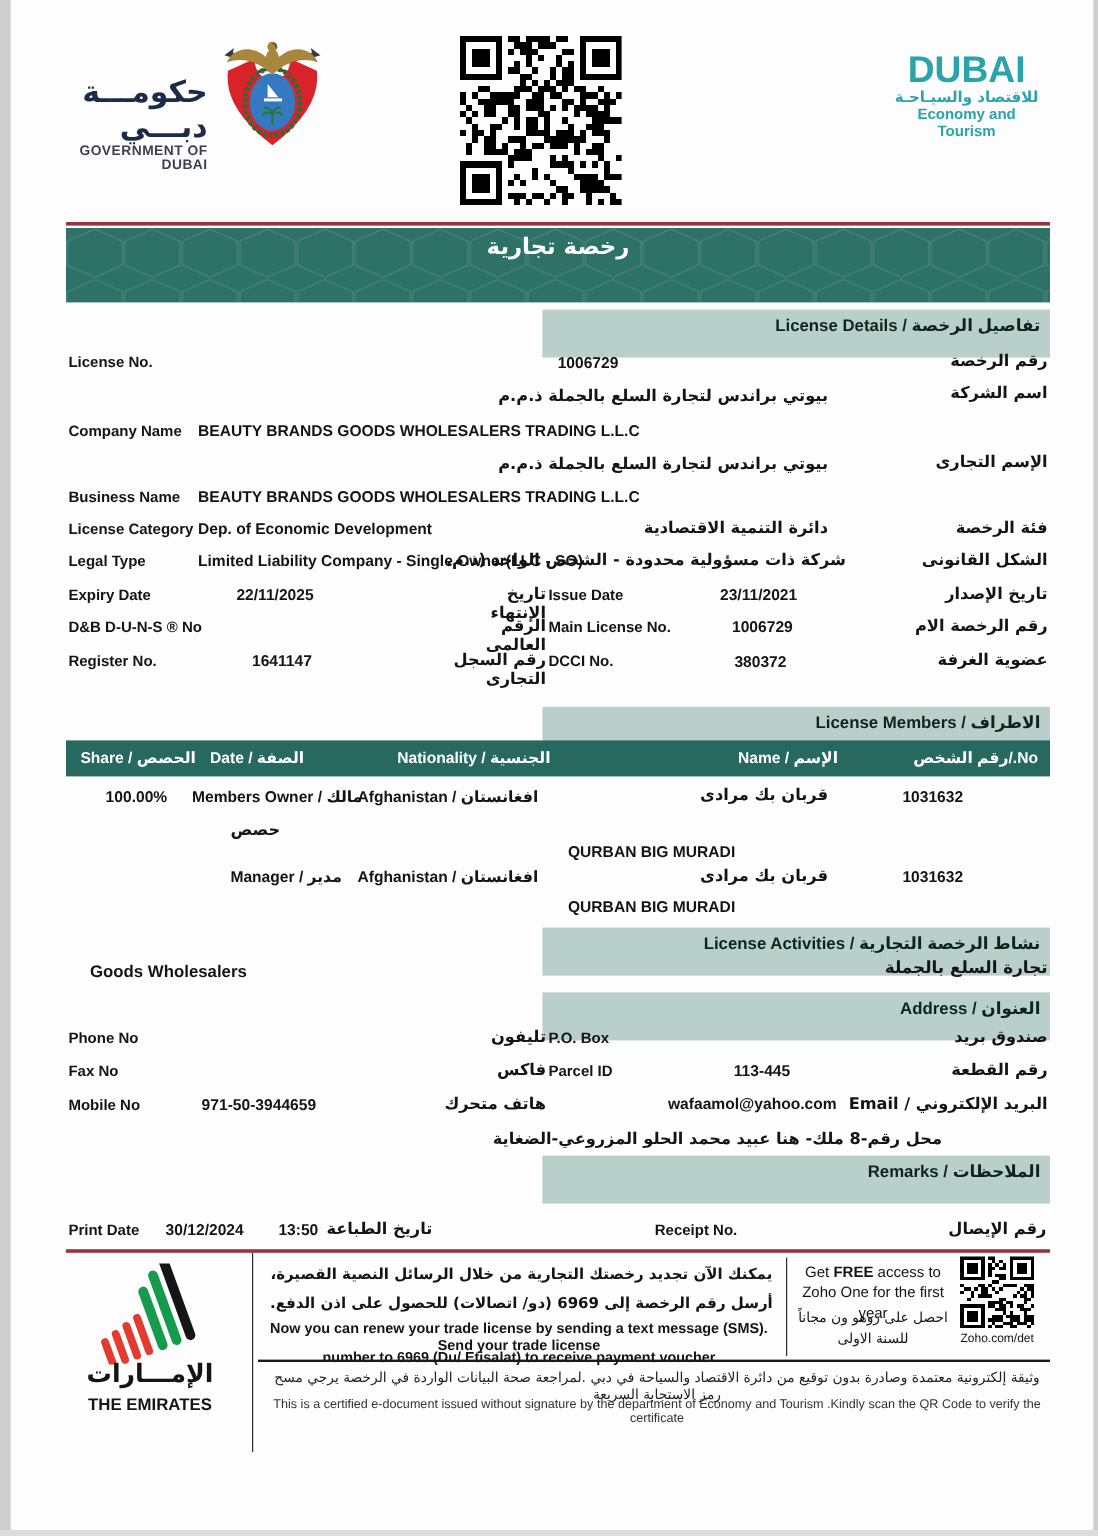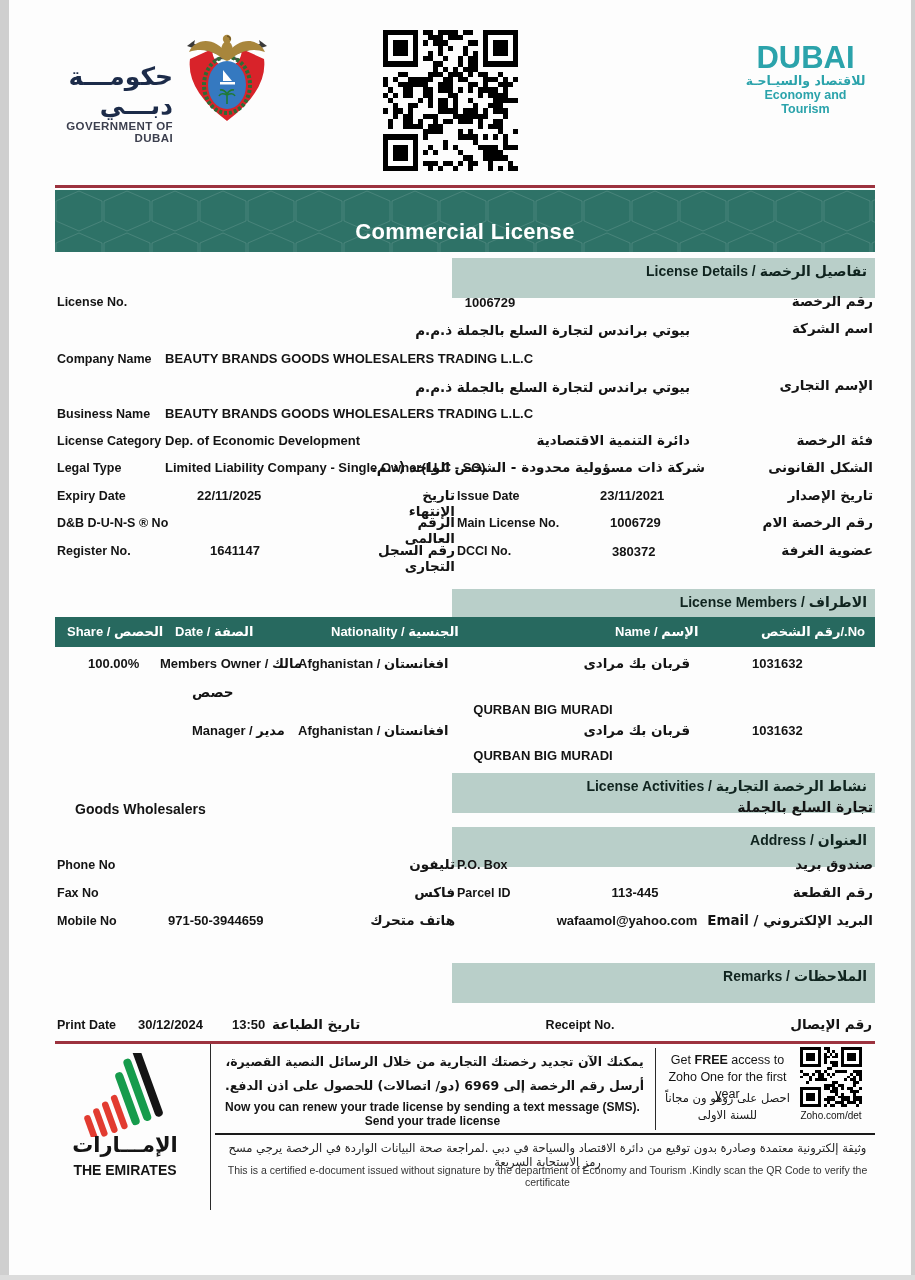--- a/index.html
+++ b/index.html
@@ -343,21 +343,21 @@
   <div class="redline" style="top:185px;"></div>
   <div class="banner">
     <svg class="pat">
       <defs>
           <pattern id="hx" width="48" height="42" patternUnits="userSpaceOnUse">
         <polygon points="24,1 47,11 47,31 24,41 1,31 1,11" fill="none" stroke="rgba(255,255,255,0.12)" stroke-width="1"></polygon>
       </pattern>
         </defs>
       <rect width="100%" height="100%" fill="url(#hx)"></rect>
     </svg>
-    <div class="t2">Commercial License</div>
+    <div class="t1 ar">رخصة تجارية</div>
   </div>
 
   <div class="secbar" style="top:258px;">License Details / تفاصيل الرخصة</div>
 
   <div class="abs en" style="left:57px;top:295px;">License No.</div>
   <div class="abs val tc" style="left:440px;top:295px;width:100px;">1006729</div>
   <div class="abs arl" style="right:42px;top:293px;" dir="rtl">رقم الرخصة</div>
 
   <div class="abs arl" style="right:225px;top:322px;" dir="rtl">بيوتي براندس لتجارة السلع بالجملة ذ.م.م</div>
   <div class="abs arl" style="right:42px;top:320px;" dir="rtl">اسم الشركة</div>
@@ -445,20 +445,21 @@
   <div class="abs arl" style="right:42px;top:884px;" dir="rtl">رقم القطعة</div>
 
   <div class="abs en" style="left:57px;top:914px;">Mobile No</div>
   <div class="abs val" style="left:168px;top:913px;">971-50-3944659</div>
   <div class="abs arl tr" style="left:360px;top:912px;width:95px;" dir="rtl">هاتف متحرك</div>
   <div class="abs" style="right:42px;top:912px;display:flex;gap:10px;align-items:baseline;">
     <span class="val">wafaamol@yahoo.com</span>
     <span class="arl">Email / البريد الإلكتروني</span>
   </div>
 
+  <div class="abs arl" style="right:130px;top:941px;" dir="rtl">محل رقم-8 ملك- هنا عبيد محمد الحلو المزروعي-الضغاية</div>
 
   <div class="secbar" style="top:963px;">Remarks / الملاحظات</div>
 
   <div class="abs en" style="left:57px;top:1018px;">Print Date</div>
   <div class="abs val" style="left:138px;top:1017px;">30/12/2024</div>
   <div class="abs val" style="left:232px;top:1017px;">13:50</div>
   <div class="abs arl" style="left:272px;top:1016px;" dir="rtl">تاريخ الطباعة</div>
   <div class="abs en tc" style="left:510px;top:1018px;width:140px;">Receipt No.</div>
   <div class="abs arl" style="right:43px;top:1016px;" dir="rtl">رقم الإيصال</div>
   <div class="redline" style="top:1041px;"></div>
@@ -475,20 +476,21 @@
       <rect x="61" y="22" width="10" height="68" rx="5" fill="#169b4c"></rect>
       <rect x="76" y="10" width="10" height="80" rx="5" fill="#169b4c"></rect>
       <rect x="91" y="0" width="10" height="90" rx="5" fill="#151515"></rect>
     </g>
   </svg>
   <div class="abs arl tc ar" style="left:50px;top:1133px;width:150px;font-size:21px;font-weight:700;" dir="rtl">الإمـــارات</div>
   <div class="abs tc" style="left:50px;top:1162px;width:150px;font-size:14px;font-weight:700;">THE EMIRATES</div>
 
   <div class="abs smsar ar" style="left:222px;top:1050px;width:425px;" dir="rtl">يمكنك الآن تجديد رخصتك التجارية من خلال الرسائل النصية القصيرة، أرسل رقم الرخصة إلى 6969 (دو/ اتصالات) للحصول على اذن الدفع.</div>
   <div class="abs smsen" style="left:215px;top:1100px;width:435px;">Now you can renew your trade license by sending a text message (SMS).  Send your trade license</div>
+  <div class="abs smsen" style="left:215px;top:1124px;width:435px;">number to 6969 (Du/ Etisalat) to receive payment voucher</div>
   <div class="abs" style="left:215px;top:1133px;width:660px;height:2px;background:#1a1a1a;"></div>
 
   <div class="abs zoho" style="left:661px;top:1052px;width:133px;">
     <span>Get</span>
     <b>FREE</b><span> access to Zoho One for the first year</span>
   </div>
   <div class="abs zoho-ar ar" style="left:661px;top:1090px;width:133px;" dir="rtl">
     <div>احصل على زوهو ون مجاناً</div>
     <div>للسنة الاولى</div>
   </div>

